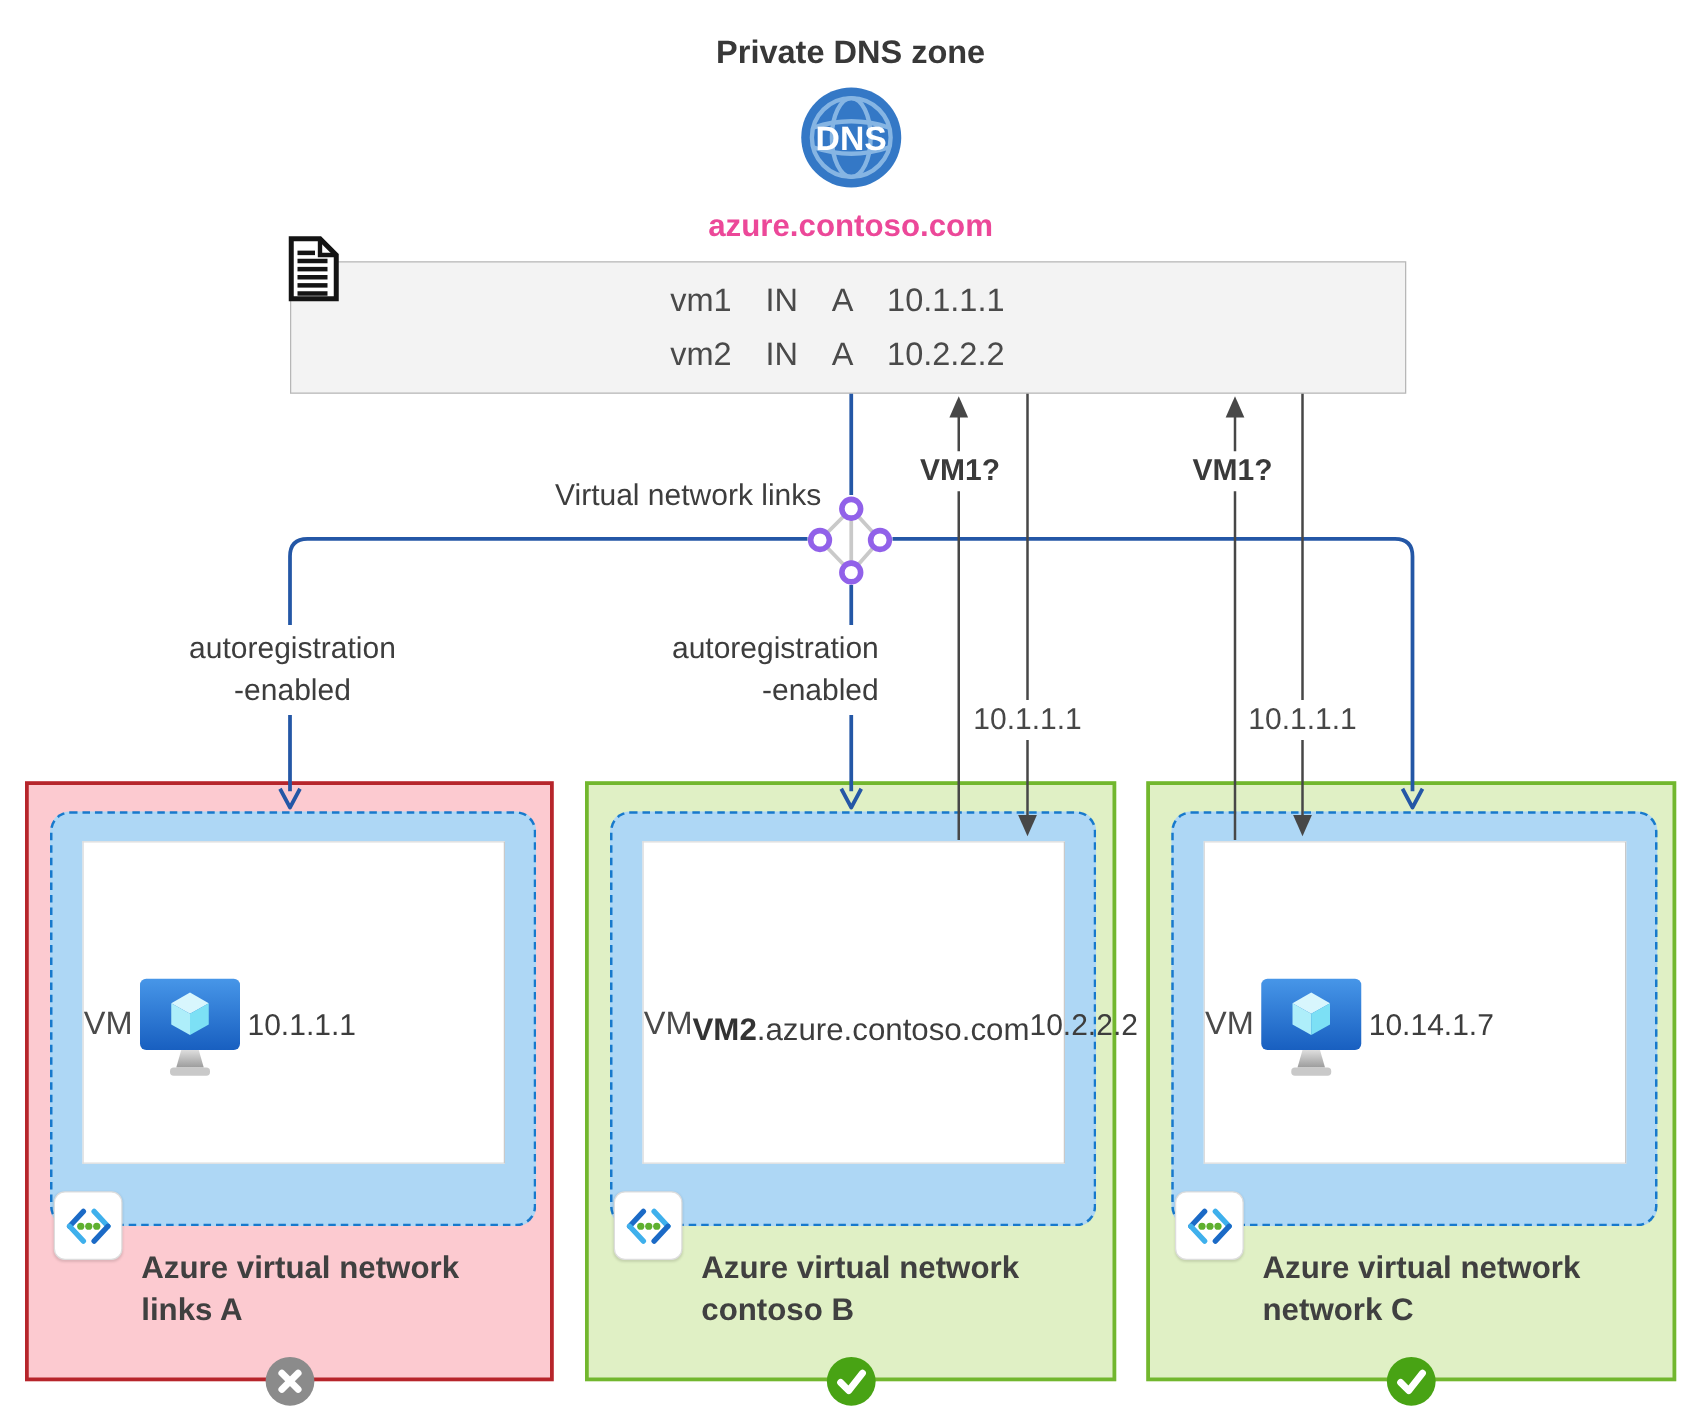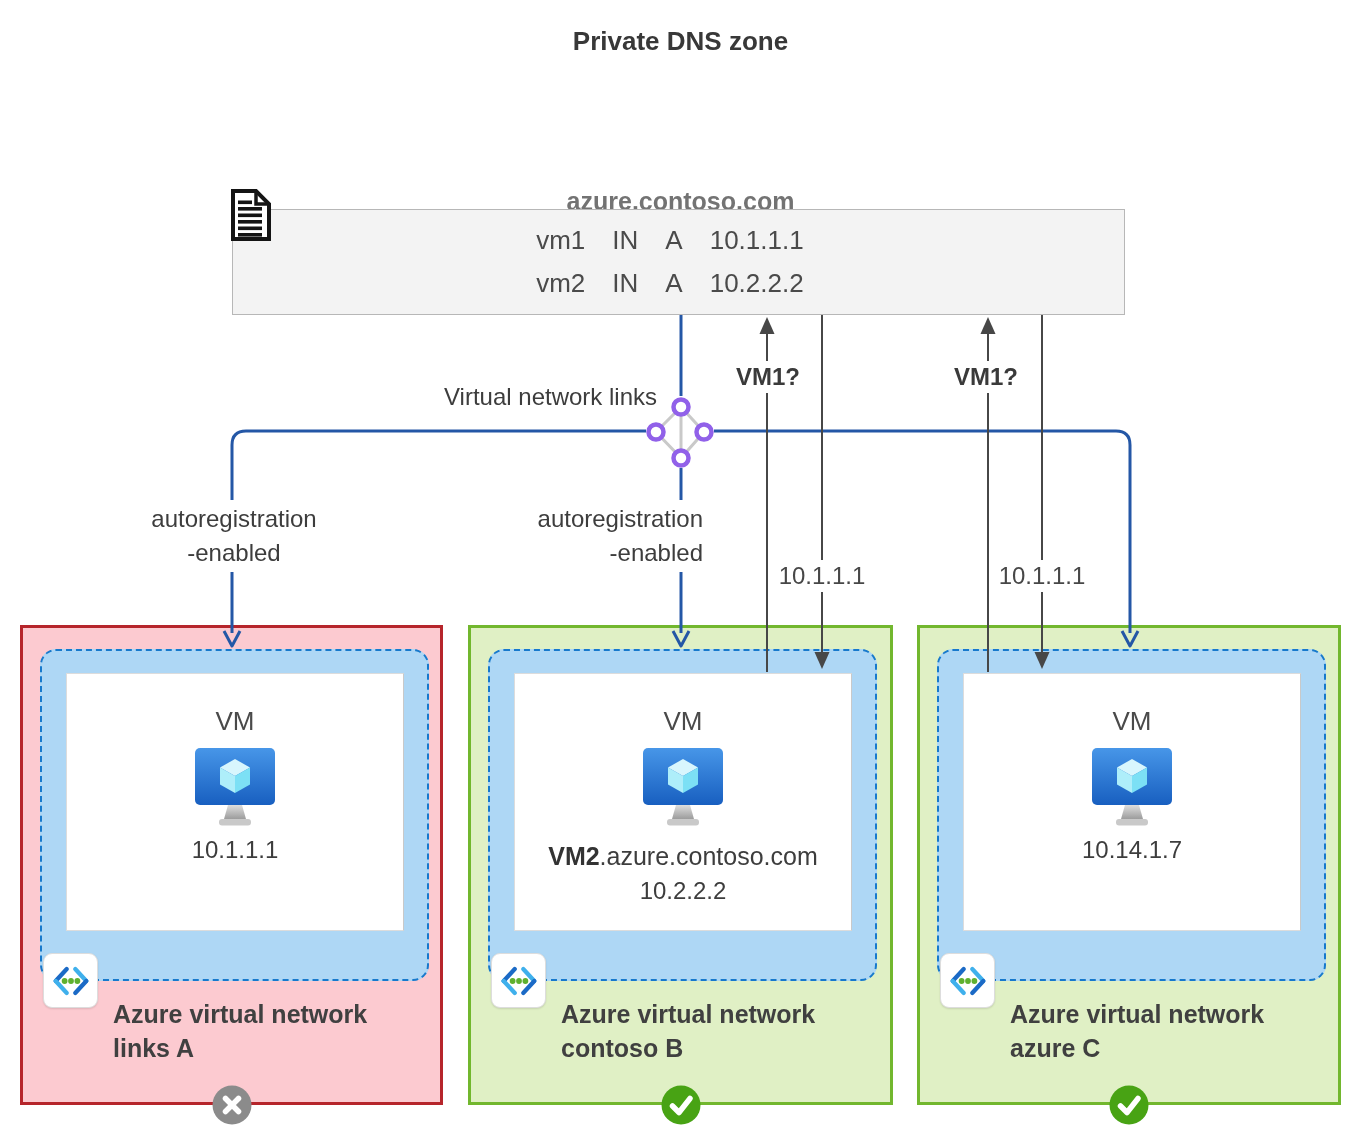--- a/index.html
+++ b/index.html
@@ -7,21 +7,21 @@
   .canvas {
     position: relative; width: 1361px; height: 1142px;
     background: #ffffff; overflow: hidden;
     font-family: "Liberation Sans", sans-serif; color: #3d3d3d;
   }
   .abs { position: absolute; }
 
   
   .title { left:0; right:0; top:26px; text-align:center; font-size:26px; font-weight:bold; color:#383838; }
   .dns-icon { left:640px; top:69px; width:82px; height:82px; }
-  .zone-name { left:0; right:0; top:167px; text-align:center; font-size:25px; font-weight:bold; color:#737373;margin-top:20px; }
+  .zone-name { left:0; right:0; top:167px; text-align:center; font-size:25px; font-weight:bold; color:#ec4899; }
 
   
   .record-box {
     left:232px; top:209px; width:893px; height:106px;
     background:#f3f3f3; border:1px solid #b7b7b7; z-index:4;
     display:flex; flex-direction:column; justify-content:center; gap:12px;
   }
   .record-row { display:flex; justify-content:center; align-items:baseline; gap:27px; font-size:26px; color:#4a4a4a; }
   .record-row .c-name { width:58px; text-align:right; }
   .record-row .c-addr { width:120px; text-align:left; }
@@ -48,21 +48,21 @@
   .r0 { left:20px;  width:423px; }
   .r1 { left:468px; width:425px; }
   .r2 { left:917px; width:424px; }
   .subnet {
     position:absolute; left:17px; top:21px; width:389px; height:332px;
     background:#aed7f5; border:2px dashed #1779cc; border-radius:16px;
   }
   .vmbox {
     position:absolute; left:43px; top:45px; width:338px; height:258px;
     background:#ffffff; border:1px solid #dcdcdc; border-right-color:#c9c9c9;
-    display:flex; flex-direction:column; align-items:center; padding-top:32px;
+    display:flex; flex-direction:row; align-items:center; padding-top:32px;
   }
   .vm-title { font-size:26px; color:#4a4a4a; line-height:30px; }
   .vm-monitor { width:92px; height:86px; margin-top:8px; }
   .vm-name { margin-top:11px; font-size:25px; color:#3d3d3d; line-height:30px; }
   .vm-name .host { font-weight:bold; color:#333; }
   .vm-ip { margin-top:6px; font-size:24px; color:#3d3d3d; }
   .vnet-badge {
     position:absolute; left:20px; top:325px; width:55px; height:55px;
     background:#fff; border:1px solid #ddd; border-radius:9px;
     box-shadow:0 1px 2px rgba(0,0,0,0.12);
@@ -122,20 +122,32 @@
       <g fill="#ffffff" stroke="#9161e9" stroke-width="4.5">
         <circle cx="681" cy="407" r="7.5"></circle>
         <circle cx="656" cy="432" r="7.5"></circle>
         <circle cx="704" cy="432" r="7.5"></circle>
         <circle cx="681" cy="458" r="7.5"></circle>
       </g>
     </g>
   </svg>
 
   <div class="abs title">Private DNS zone</div>
+  <div class="abs dns-icon">
+    <svg viewBox="0 0 82 82" width="82" height="82">
+      <circle cx="41" cy="41" r="40" fill="#3478c6"></circle>
+      <g stroke="#86b5e3" stroke-width="3.5" fill="none">
+        <circle cx="41" cy="41" r="31.5"></circle>
+        <ellipse cx="41" cy="41" rx="15.5" ry="31.5"></ellipse>
+        <path d="M11 33 Q41 23 71 33"></path>
+        <path d="M11 49 Q41 59 71 49"></path>
+      </g>
+      <text x="41" y="51" text-anchor="middle" fill="#ffffff" font-size="27" font-weight="600" font-family="Liberation Sans, sans-serif">DNS</text>
+    </svg>
+  </div>
   <div class="abs zone-name">azure.contoso.com</div>
 
   <div class="abs record-box">
     <div class="record-row">
       <span class="c-name">vm1</span>
       <span class="c-class">IN</span>
       <span class="c-type">A</span>
       <span class="c-addr">10.1.1.1</span>
     </div>
     <div class="record-row">
@@ -282,21 +294,21 @@
         </g>
         <g fill="#5fb02f">
           <circle cx="19.5" cy="27" r="3.4"></circle>
             <circle cx="27" cy="27" r="3.4"></circle>
             <circle cx="34.5" cy="27" r="3.4"></circle>
         </g>
       </svg>
     </div>
     <div class="region-caption">
       <div>Azure virtual network</div>
-      <div>azure C</div>
+      <div>network C</div>
     </div>
     <svg class="status-icon" viewBox="0 0 40 40">
       <circle cx="20" cy="20" r="19.5" fill="#48a314"></circle>
       <path d="M11.5 21 L18 27.5 L29 13.5" fill="none" stroke="#ffffff" stroke-width="5.5" stroke-linecap="round" stroke-linejoin="round"></path>
     </svg>
   </div>
 
 </div>
 
 </body></html>

